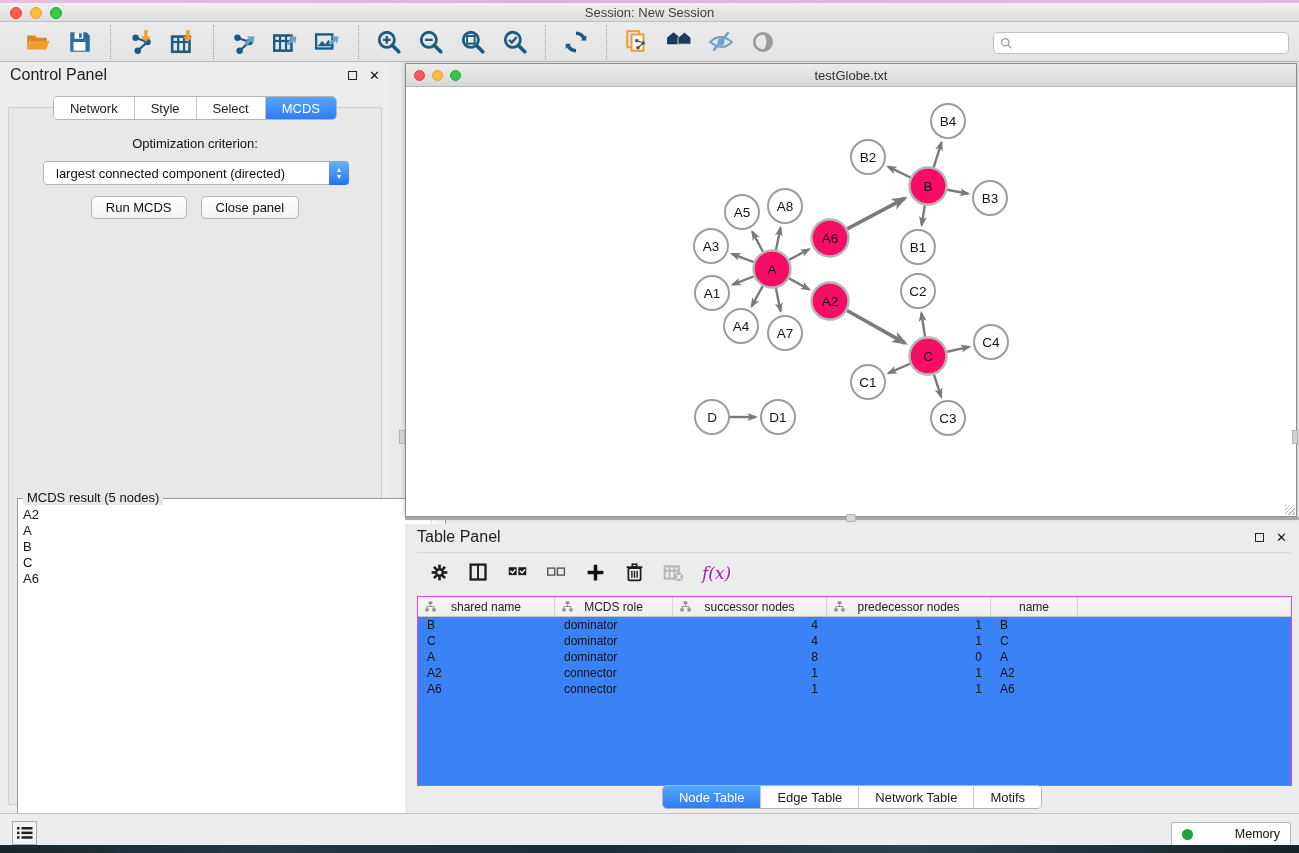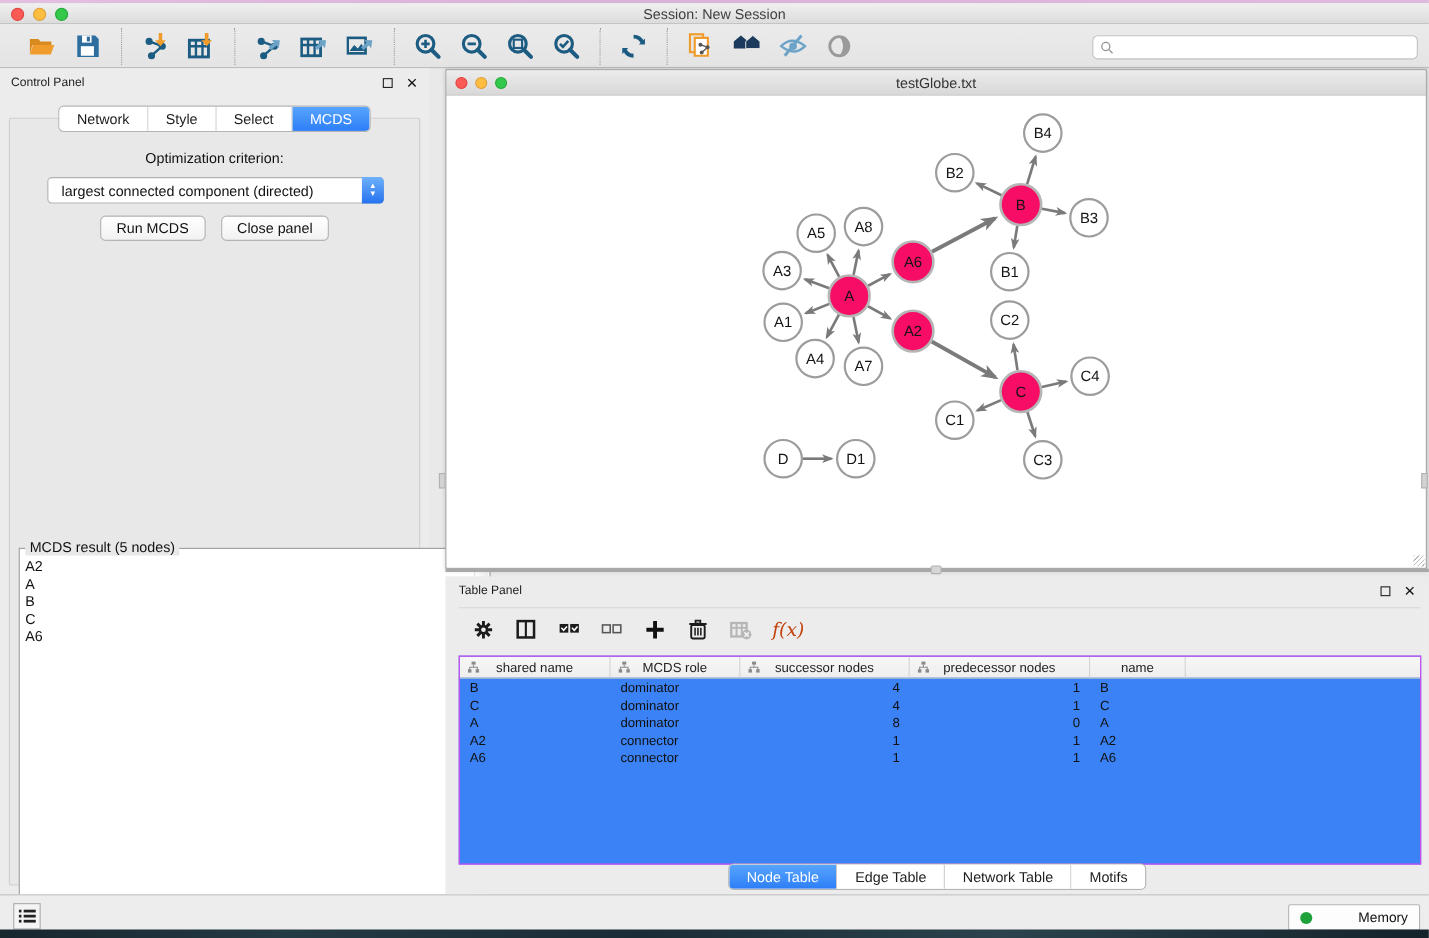--- a/index.html
+++ b/index.html
@@ -32,21 +32,21 @@
     background:transparent; border:none; cursor:pointer; }
   .tb-btn svg { width:26px; height:26px; }
   .searchbox { position:absolute; right:10px; top:10px; width:296px; height:22px;
     background:#fff; border:1px solid #c2c2c2; border-radius:5px; display:flex; align-items:center; padding:0 6px; }
   .searchbox svg { width:13px; height:13px; flex:0 0 auto; }
   .searchbox input { border:none; outline:none; flex:1; font-size:12px; margin-left:5px; background:transparent; }
 
   
   .control-panel { position:absolute; left:0; top:62px; width:390px; height:751px; background:#ececec; }
   .panel-head { height:26px; display:flex; align-items:center; padding:0 10px; }
-  .panel-head .panel-title { font-size:11px; color:#1d1d1d; }
+  .panel-head .panel-title { font-size:16px; color:#1d1d1d; }
   .panel-head .spacer { flex:1; }
   .mini-float { width:9px; height:9px; border:1.5px solid #222; background:transparent; margin-right:12px; cursor:pointer; }
   .mini-close { font-size:13px; font-weight:bold; color:#111; line-height:9px; cursor:pointer; }
 
   .cp-tabs { position:absolute; left:0; top:34px; width:100%; display:flex; justify-content:center; z-index:3; }
   .seg { display:flex; border:1px solid #b4b4b4; border-radius:5px; overflow:hidden; background:#fff; }
   .seg .seg-btn { padding:3px 16px; font-size:13px; color:#1c1c1c; background:#fff; border:none;
     border-right:1px solid #c9c9c9; cursor:pointer; height:22px; }
   .seg .seg-btn:last-child { border-right:none; }
   .seg .seg-btn.sel { background:linear-gradient(#57a5fc,#2d7ef8); color:#fff; }
@@ -90,21 +90,21 @@
   .divider-handle { position:absolute; left:846px; top:514px; width:10px; height:8px;
     background:#d6d6d6; border:1px solid #b0b0b0; border-radius:2px; }
   .side-handle { position:absolute; width:6px; height:14px; background:#d2d2d2; border:1px solid #b2b2b2; }
 
   
   .table-panel { position:absolute; left:405px; top:524px; width:894px; height:289px; background:#ececec; }
   .tp-toolbar { position:absolute; left:12px; top:28px; right:8px; height:40px;
     border-top:1px solid #d8d8d8; display:flex; align-items:center; gap:18px; padding-left:12px; }
   .tp-btn { background:none; border:none; cursor:pointer; display:flex; align-items:center; justify-content:center; }
   .tp-btn svg { width:21px; height:21px; }
-  .fx-label { font-family:"DejaVu Serif","Liberation Serif",serif; font-style:italic; font-size:17px; color:#c2410c; }
+  .fx-label { font-family:"DejaVu Serif","Liberation Serif",serif; font-style:italic; font-size:17px; color:#a21caf; }
 
   .data-table { position:absolute; left:12px; top:72px; width:875px; height:190px; background:#3b82f6;
     border:1px solid #d946ef; overflow:hidden; }
   .dt-header { display:flex; height:20px; background:linear-gradient(#f7f7f7,#eeeeee); border-bottom:1px solid #c4c4c4; }
   .dt-hcell { display:flex; align-items:center; justify-content:center; gap:5px;
     font-size:12px; color:#222; border-right:1px solid #d4d4d4; position:relative; cursor:pointer; }
   .dt-hcell svg { width:11px; height:11px; position:absolute; left:7px; }
   .dt-row { display:flex; height:16px; }
   .dt-cell { font-size:12px; color:#111; line-height:16px; padding:0 9px; white-space:nowrap; overflow:hidden; }
   .dt-cell.num { text-align:right; }

